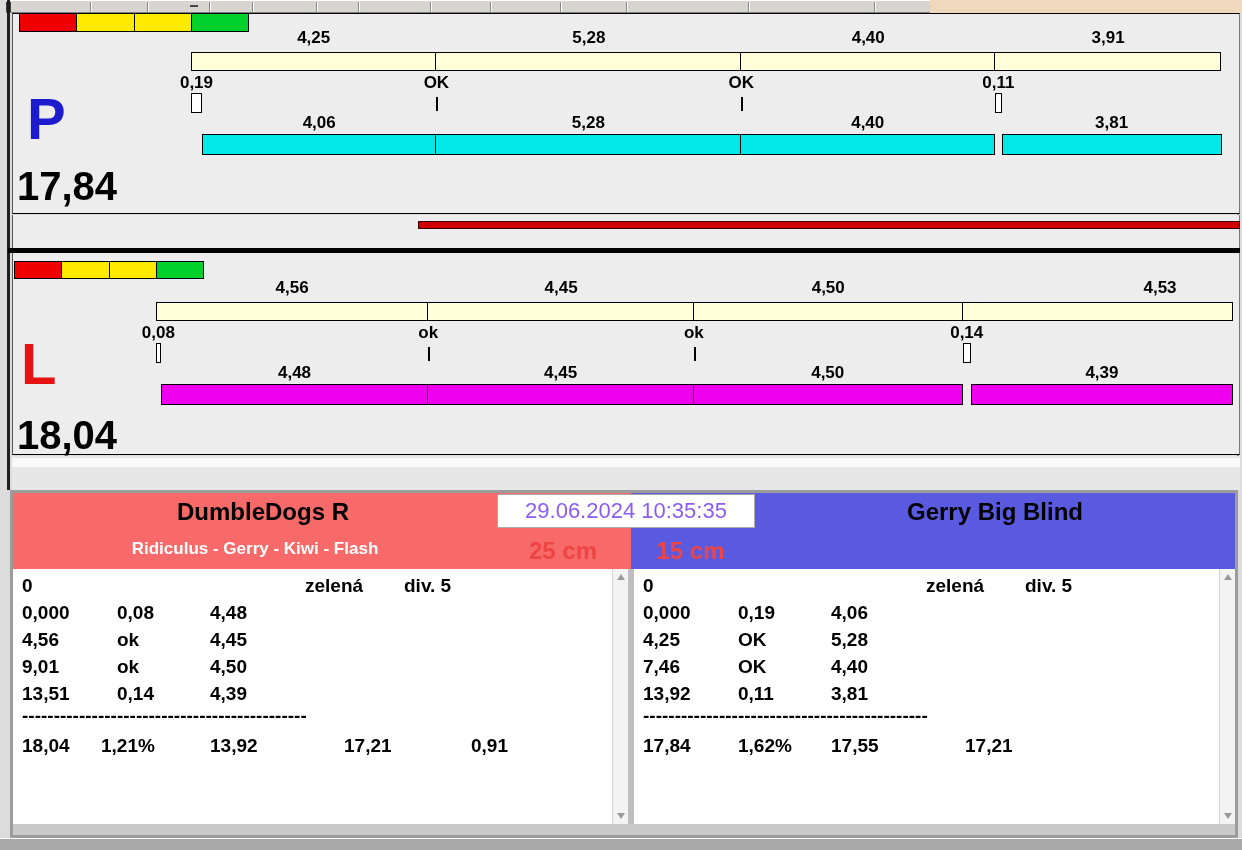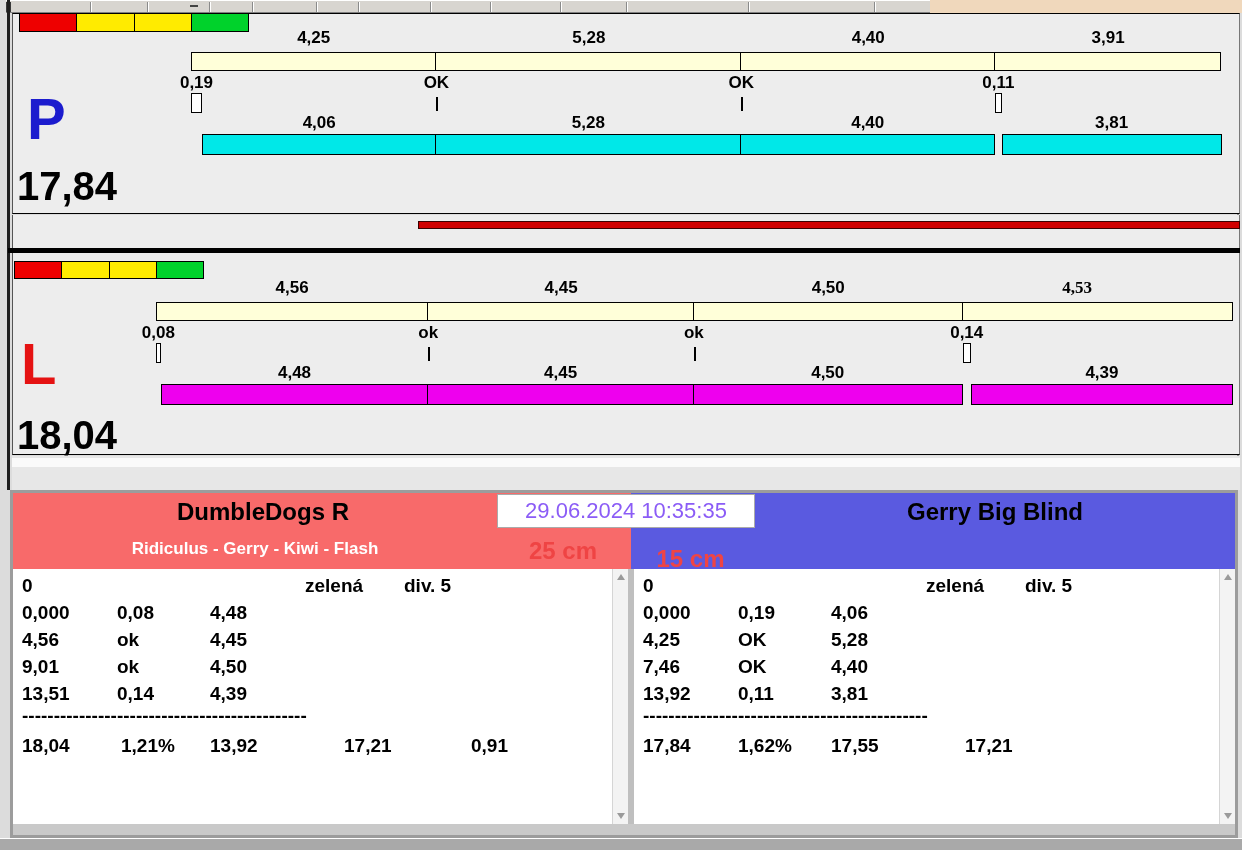--- a/index.html
+++ b/index.html
@@ -119,21 +119,21 @@
     </div>
     <div class="big-letter" style="left: 8px; top: 82px; color: rgb(229, 18, 18);">L</div>
     <div class="panel-total" style="left:4px;top:162px;">18,04</div>
   <div class="bar-seg" style="left: 143px; top: 49px; width: 272.235px; height: 19px; background: rgb(255, 255, 217);"></div>
       <div class="bar-label" style="left: 239.118px; top: 25px;">4,56</div>
       <div class="bar-seg" style="left: 414.235px; top: 49px; width: 266.668px; height: 19px; background: rgb(255, 255, 217);"></div>
       <div class="bar-label" style="left: 508.069px; top: 25px;">4,45</div>
       <div class="bar-seg" style="left: 679.903px; top: 49px; width: 269.653px; height: 19px; background: rgb(255, 255, 217);"></div>
       <div class="bar-label" style="left: 775.229px; top: 25px;">4,50</div>
       <div class="bar-seg" style="left: 948.556px; top: 49px; width: 271.444px; height: 19px; background: rgb(255, 255, 217);"></div>
-      <div class="bar-label" style="left: 1024px; top: 25px; font-family: Liberation Serif, serif;">4,53</div>
+      <div class="bar-label" style="left: 1107px; top: 25px;">4,53</div>
       <div class="bar-label" style="left: 105.388px; top: 70px;">0,08</div>
       <div class="ex-box" style="left: 143px; top: 90px; width: 5px; height: 20px;"></div>
       <div class="bar-label" style="left: 375.235px; top: 70px;">ok</div>
       <div class="ex-tick" style="left: 415.235px; top: 94px; height: 14px;"></div>
       <div class="bar-label" style="left: 640.903px; top: 70px;">ok</div>
       <div class="ex-tick" style="left: 680.903px; top: 94px; height: 14px;"></div>
       <div class="bar-label" style="left: 913.735px; top: 70px;">0,14</div>
       <div class="ex-box" style="left: 949.556px; top: 90px; width: 8.35809px; height: 20px;"></div>
       <div class="bar-seg" style="left: 147.776px; top: 131px; width: 267.459px; height: 21px; background: rgb(238, 0, 238);"></div>
       <div class="bar-label" style="left: 241.506px; top: 110px;">4,48</div>
@@ -149,21 +149,21 @@
     <div class="gap-white"></div>
   </div>
 
   <div class="board">
     <div class="hdr" style="left: 0px; width: 618px; background: rgb(248, 106, 106);"></div>
     <div class="hdr" style="left: 618px; width: 604px; background: rgb(90, 90, 224);"></div>
     <div class="hdr-title" style="left:8px;width:484px;top:5px;text-align:center;">DumbleDogs R</div>
     <div class="hdr-sub" style="left:0;width:484px;top:46px;">Ridiculus - Gerry - Kiwi - Flash</div>
     <div class="size-label" style="left:490px;width:120px;top:44px;">25 cm</div>
     <div class="hdr-title" style="left:742px;width:480px;top:5px;">Gerry Big Blind</div>
-    <div class="size-label" style="left:625px;width:105px;top:44px;margin-top:8px;">15 cm</div>
+    <div class="size-label" style="left:625px;width:105px;top:44px;">15 cm</div>
     <div class="datetime-box">29.06.2024 10:35:35</div>
 
     <div class="run-text" style="left:0;width:615px;">
       <div class="vsb">
         <div class="sb-arrow-up"></div>
         <div class="sb-arrow-down"></div>
       </div>
     <div class="t-cell" style="left: 9px; top: 6px;">0</div>
         <div class="t-cell" style="left: 292px; top: 6px;">zelená</div>
         <div class="t-cell" style="left: 391px; top: 6px;">div. 5</div>
@@ -174,21 +174,21 @@
         <div class="t-cell" style="left: 104px; top: 60px;">ok</div>
         <div class="t-cell" style="left: 197px; top: 60px;">4,45</div>
         <div class="t-cell" style="left: 9px; top: 87px;">9,01</div>
         <div class="t-cell" style="left: 104px; top: 87px;">ok</div>
         <div class="t-cell" style="left: 197px; top: 87px;">4,50</div>
         <div class="t-cell" style="left: 9px; top: 114px;">13,51</div>
         <div class="t-cell" style="left: 104px; top: 114px;">0,14</div>
         <div class="t-cell" style="left: 197px; top: 114px;">4,39</div>
         <div class="t-cell" style="left: 9px; top: 136px;">---------------------------------------------</div>
         <div class="t-cell" style="left: 9px; top: 166px;">18,04</div>
-        <div class="t-cell" style="left: 108px; top: 166px;">1,21%</div>
+        <div class="t-cell" style="left: 88px; top: 166px;">1,21%</div>
         <div class="t-cell" style="left: 197px; top: 166px;">13,92</div>
         <div class="t-cell" style="left: 331px; top: 166px;">17,21</div>
         <div class="t-cell" style="left: 458px; top: 166px;">0,91</div>
       </div>
     <div class="text-divider"></div>
     <div class="run-text" style="left:621px;width:601px;">
       <div class="vsb">
         <div class="sb-arrow-up"></div>
         <div class="sb-arrow-down"></div>
       </div>

